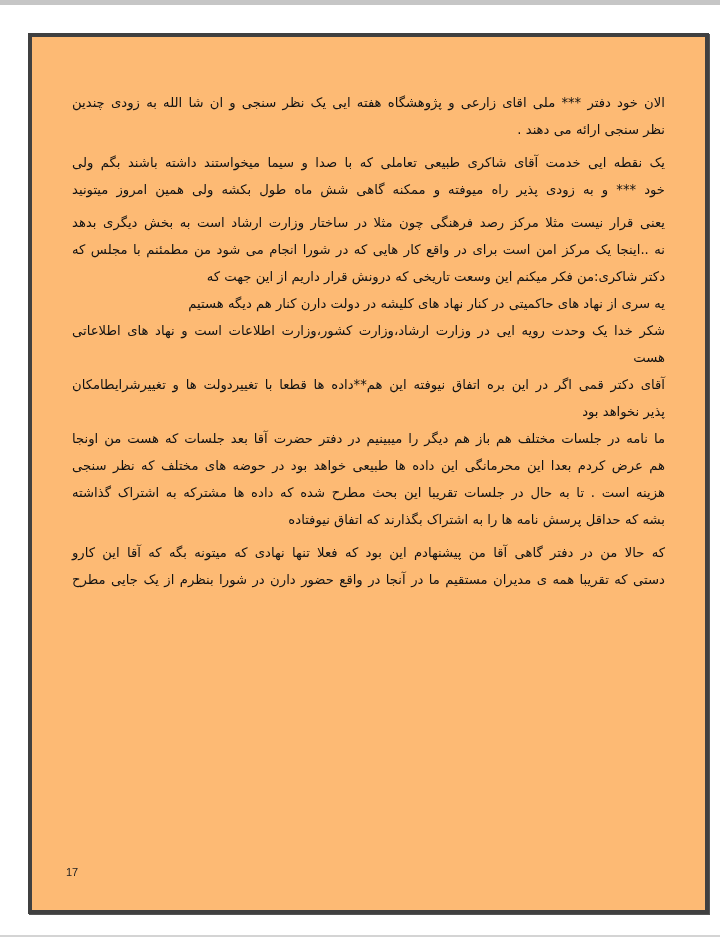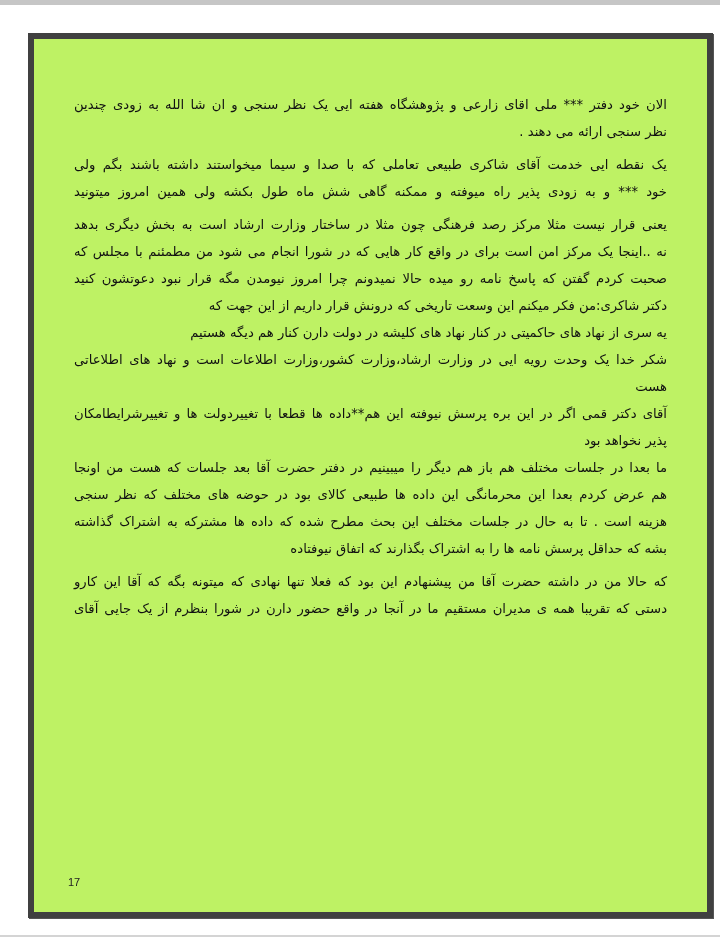--- a/index.html
+++ b/index.html
@@ -5,36 +5,35 @@
     html, body { margin: 0; padding: 0; }
     body {
       width: 720px; height: 937px; position: relative; overflow: hidden;
       background: #ffffff;
       font-family: "DejaVu Sans", sans-serif;
     }
     .top-bar { position: absolute; left: 0; top: 0; width: 720px; height: 5px; background: #c6c6c6; }
     .bottom-bar { position: absolute; left: 0; bottom: 0; width: 720px; height: 2px; background: #d4d4d4; }
     .page {
       position: absolute; left: 28px; top: 33px; width: 673px; height: 873px;
-      border: 6px solid #404040; box-shadow: 1px 1px 0 #555;
-      background: #bef264;
+      border: 4px solid #404040; box-shadow: 1px 1px 0 #555;
+      background: #fdba74;
     }
     .content {
       position: absolute; left: 40px; right: 40px; top: 52px;
       direction: rtl; text-align: justify; text-align-last: right;
       color: #111; font-size: 13.2px; line-height: 27px;
     }
     .para { margin: 0 0 6px 0; }
     .line { display: block; white-space: nowrap; text-align: justify; text-align-last: justify; }
     .line.last { text-align-last: right; }
     .page-number {
       position: absolute; left: 34px; top: 829px;
       font-family: "Liberation Sans", sans-serif; font-size: 11px; color: #222;
       direction: ltr;
-      margin-top: 8px;
     }
   </style>
 </head>
 <body>
 
 <div class="top-bar"></div>
 
 <div class="page">
   <div class="content">
 
@@ -44,36 +43,35 @@
     </div>
 
     <div class="para">
       <span class="line">یک نقطه ایی خدمت آقای شاکری طبیعی تعاملی که با صدا و سیما میخواستند داشته باشند بگم ولی</span>
       <span class="line">خود *** و به زودی پذیر راه میوفته و ممکنه گاهی شش ماه طول بکشه ولی همین امروز میتونید</span>
     </div>
 
     <div class="para">
       <span class="line">یعنی قرار نیست مثلا مرکز رصد فرهنگی چون مثلا در ساختار وزارت ارشاد است به بخش دیگری بدهد</span>
       <span class="line">نه ..اینجا یک مرکز امن است برای در واقع کار هایی که در شورا انجام می شود من مطمئنم با مجلس که</span>
-      <span class="line">صحبت کردم گفتن که پاسخ نامه رو میده حالا نمیدونم چرا امروز نیومدن مگه قرار نبود دعوتشون کنید</span>
       <span class="line last">دکتر شاکری:من فکر میکنم این وسعت تاریخی که درونش قرار داریم از این جهت که</span>
       <span class="line last">یه سری از نهاد های حاکمیتی در کنار نهاد های کلیشه در دولت دارن کنار هم دیگه هستیم</span>
       <span class="line">شکر خدا یک وحدت رویه ایی در وزارت ارشاد،وزارت کشور،وزارت اطلاعات است و نهاد های اطلاعاتی</span>
       <span class="line last">هست</span>
-      <span class="line">آقای دکتر قمی اگر در این بره پرسش نیوفته این هم**داده ها قطعا با تغییردولت ها و تغییرشرایطامکان</span>
+      <span class="line">آقای دکتر قمی اگر در این بره اتفاق نیوفته این هم**داده ها قطعا با تغییردولت ها و تغییرشرایطامکان</span>
       <span class="line last">پذیر نخواهد بود</span>
-      <span class="line">ما بعدا در جلسات مختلف هم باز هم دیگر را میبینیم در دفتر حضرت آقا بعد جلسات که هست من اونجا</span>
-      <span class="line">هم عرض کردم بعدا این محرمانگی این داده ها طبیعی کالای بود در حوضه های مختلف که نظر سنجی</span>
-      <span class="line">هزینه است . تا به حال در جلسات مختلف این بحث مطرح شده که داده ها مشترکه به اشتراک گذاشته</span>
+      <span class="line">ما نامه در جلسات مختلف هم باز هم دیگر را میبینیم در دفتر حضرت آقا بعد جلسات که هست من اونجا</span>
+      <span class="line">هم عرض کردم بعدا این محرمانگی این داده ها طبیعی خواهد بود در حوضه های مختلف که نظر سنجی</span>
+      <span class="line">هزینه است . تا به حال در جلسات تقریبا این بحث مطرح شده که داده ها مشترکه به اشتراک گذاشته</span>
       <span class="line last">بشه که حداقل پرسش نامه ها را به اشتراک بگذارند که اتفاق نیوفتاده</span>
     </div>
 
     <div class="para">
-      <span class="line">که حالا من در داشته حضرت آقا من پیشنهادم این بود که فعلا تنها نهادی که میتونه بگه که آقا این کارو</span>
-      <span class="line">دستی که تقریبا همه ی مدیران مستقیم ما در آنجا در واقع حضور دارن در شورا بنظرم از یک جایی آقای</span>
+      <span class="line">که حالا من در دفتر گاهی آقا من پیشنهادم این بود که فعلا تنها نهادی که میتونه بگه که آقا این کارو</span>
+      <span class="line">دستی که تقریبا همه ی مدیران مستقیم ما در آنجا در واقع حضور دارن در شورا بنظرم از یک جایی مطرح</span>
     </div>
 
   </div>
 
   <div class="page-number">17</div>
 </div>
 
 <div class="bottom-bar"></div>
 
 </body></html>

